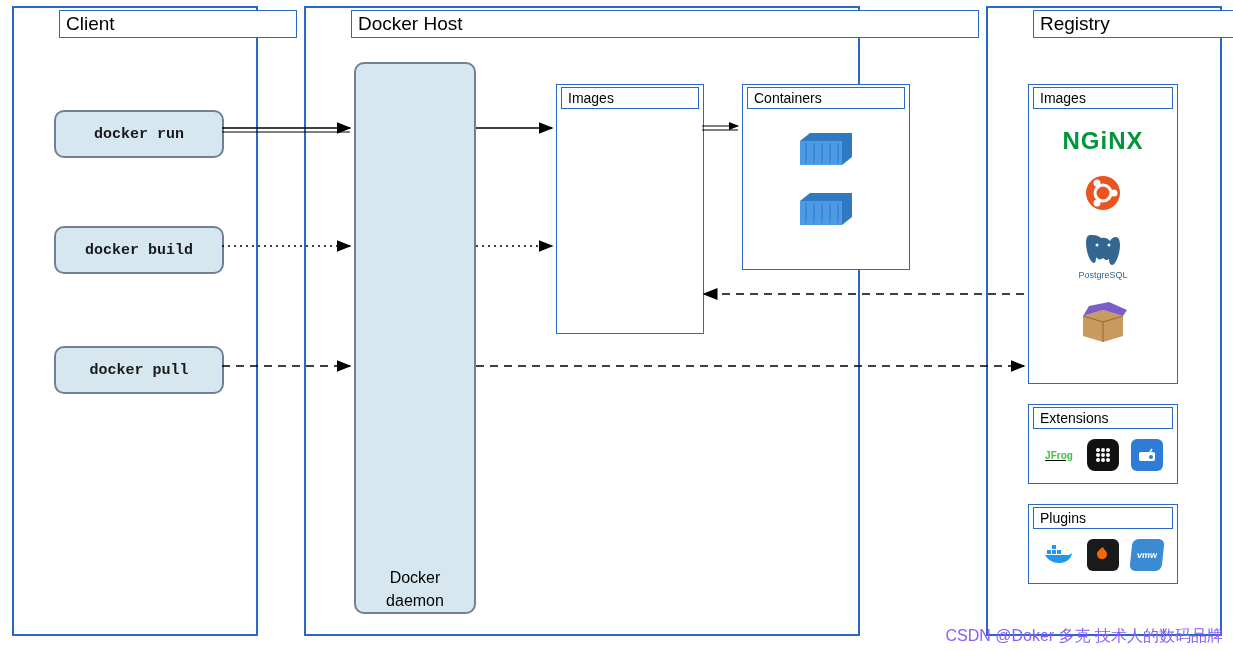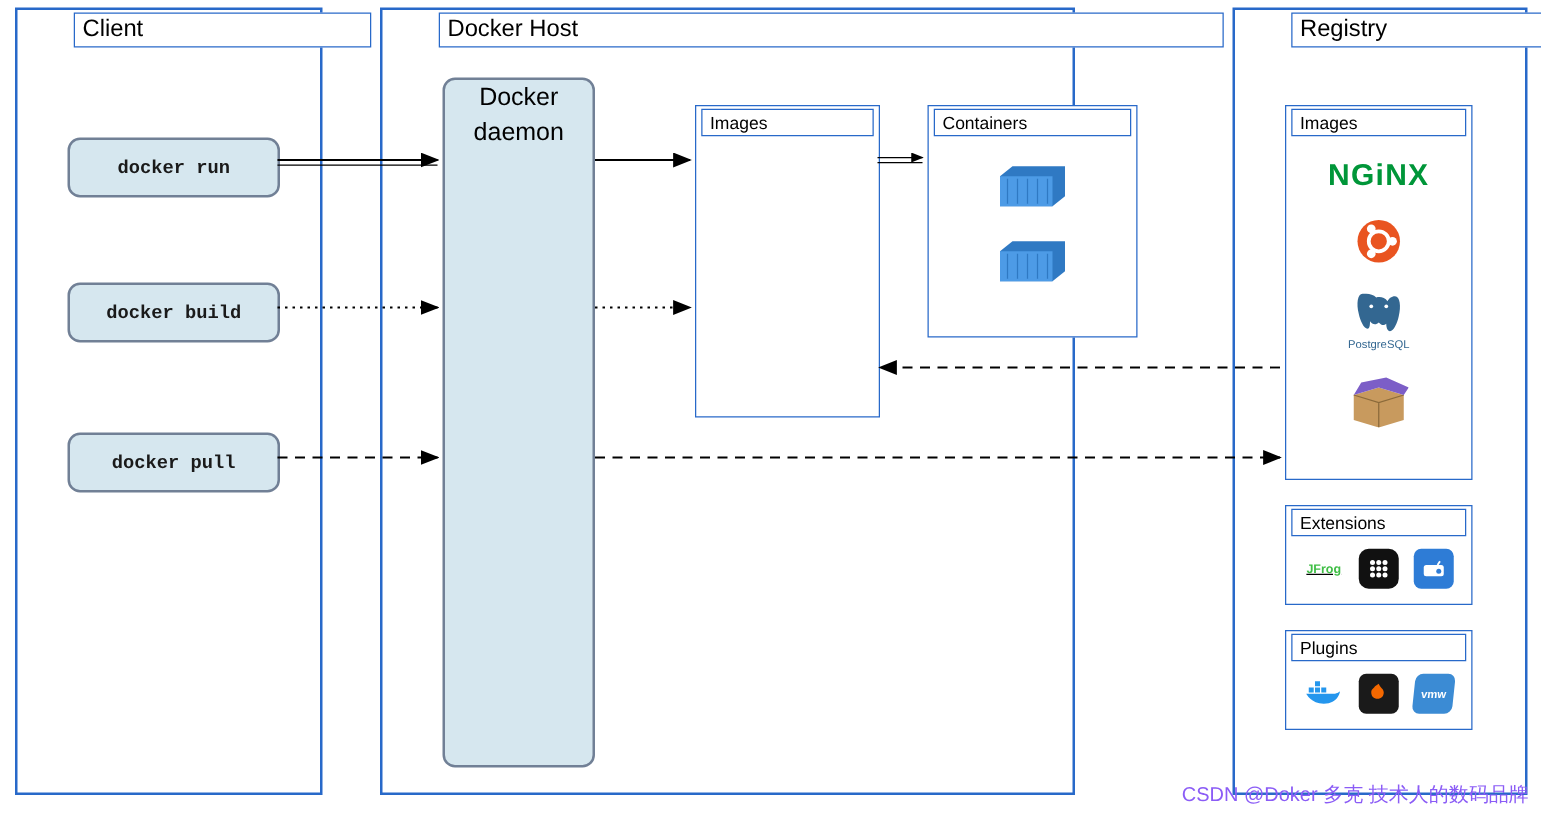--- a/index.html
+++ b/index.html
@@ -40,24 +40,24 @@
   font-size: 15px;
   font-weight: bold;
   color: #1a1a1a;
 }
 .daemon {
   position: absolute;
   border: 2px solid #718096;
   border-radius: 10px;
   background: #d6e7ef;
   display: flex;
-  align-items: flex-start;
+  align-items: flex-end;
   justify-content: center;
   text-align: center;
-  font-size: 20px;
+  font-size: 16px;
   line-height: 1.4;
 }
 .sub-box {
   position: absolute;
   border: 1px solid #2869c9;
   background: #fff;
 }
 .sub-title {
   position: absolute;
   top: 2px;

